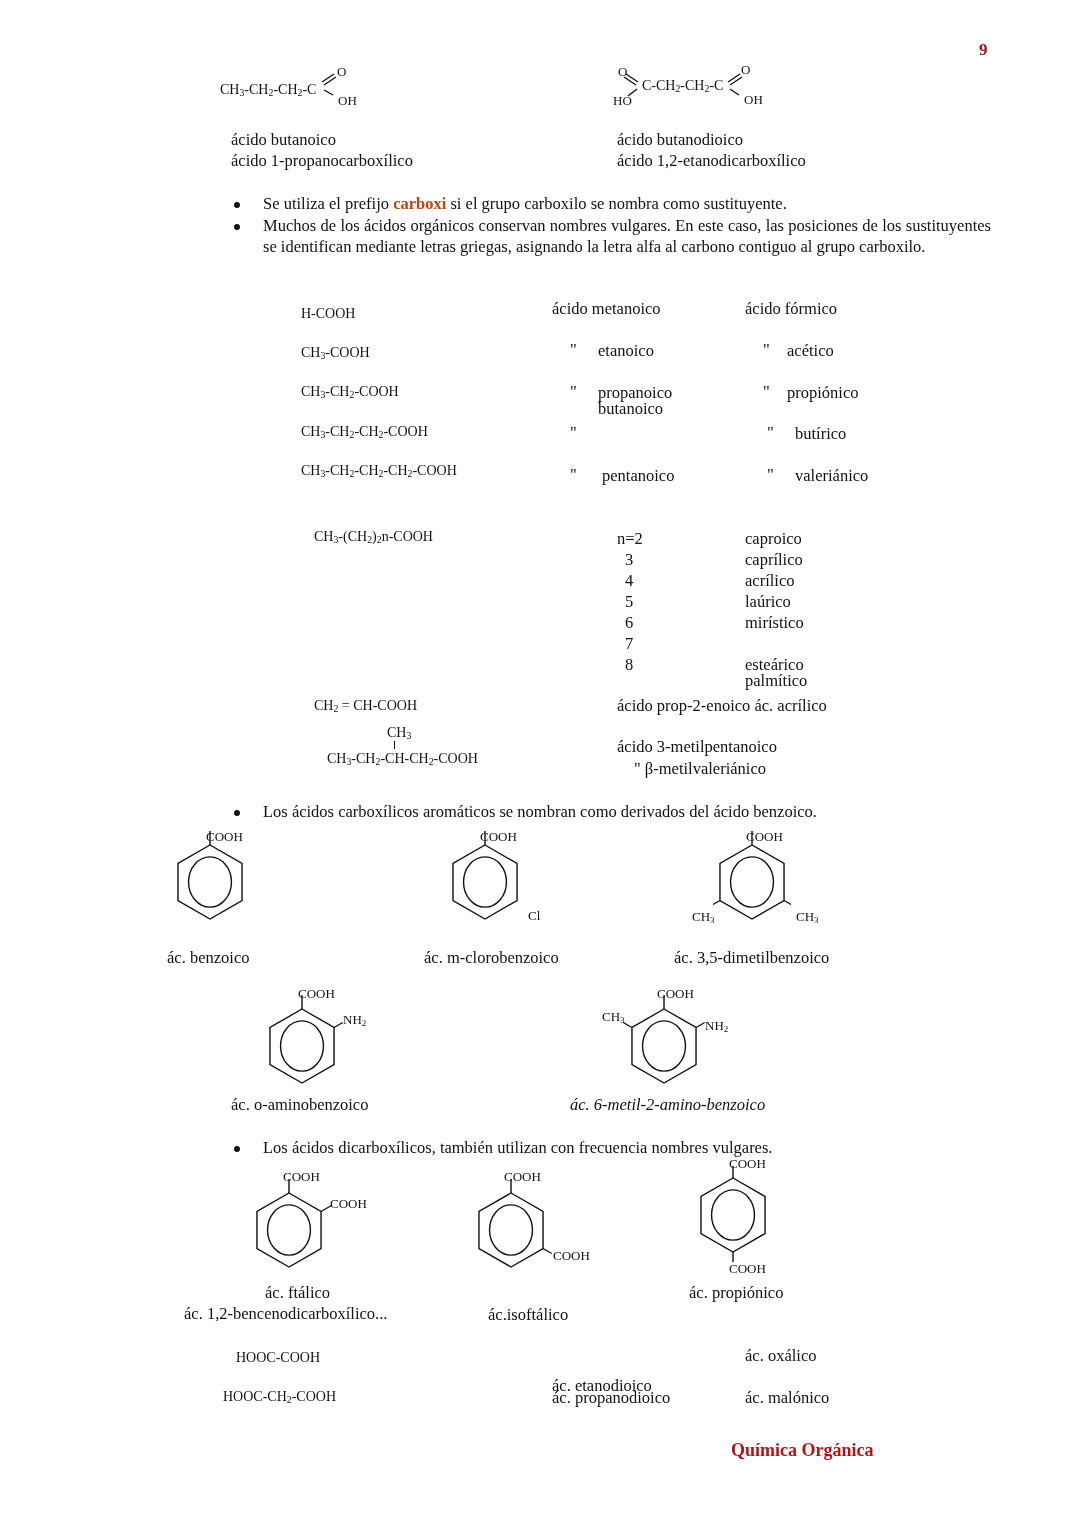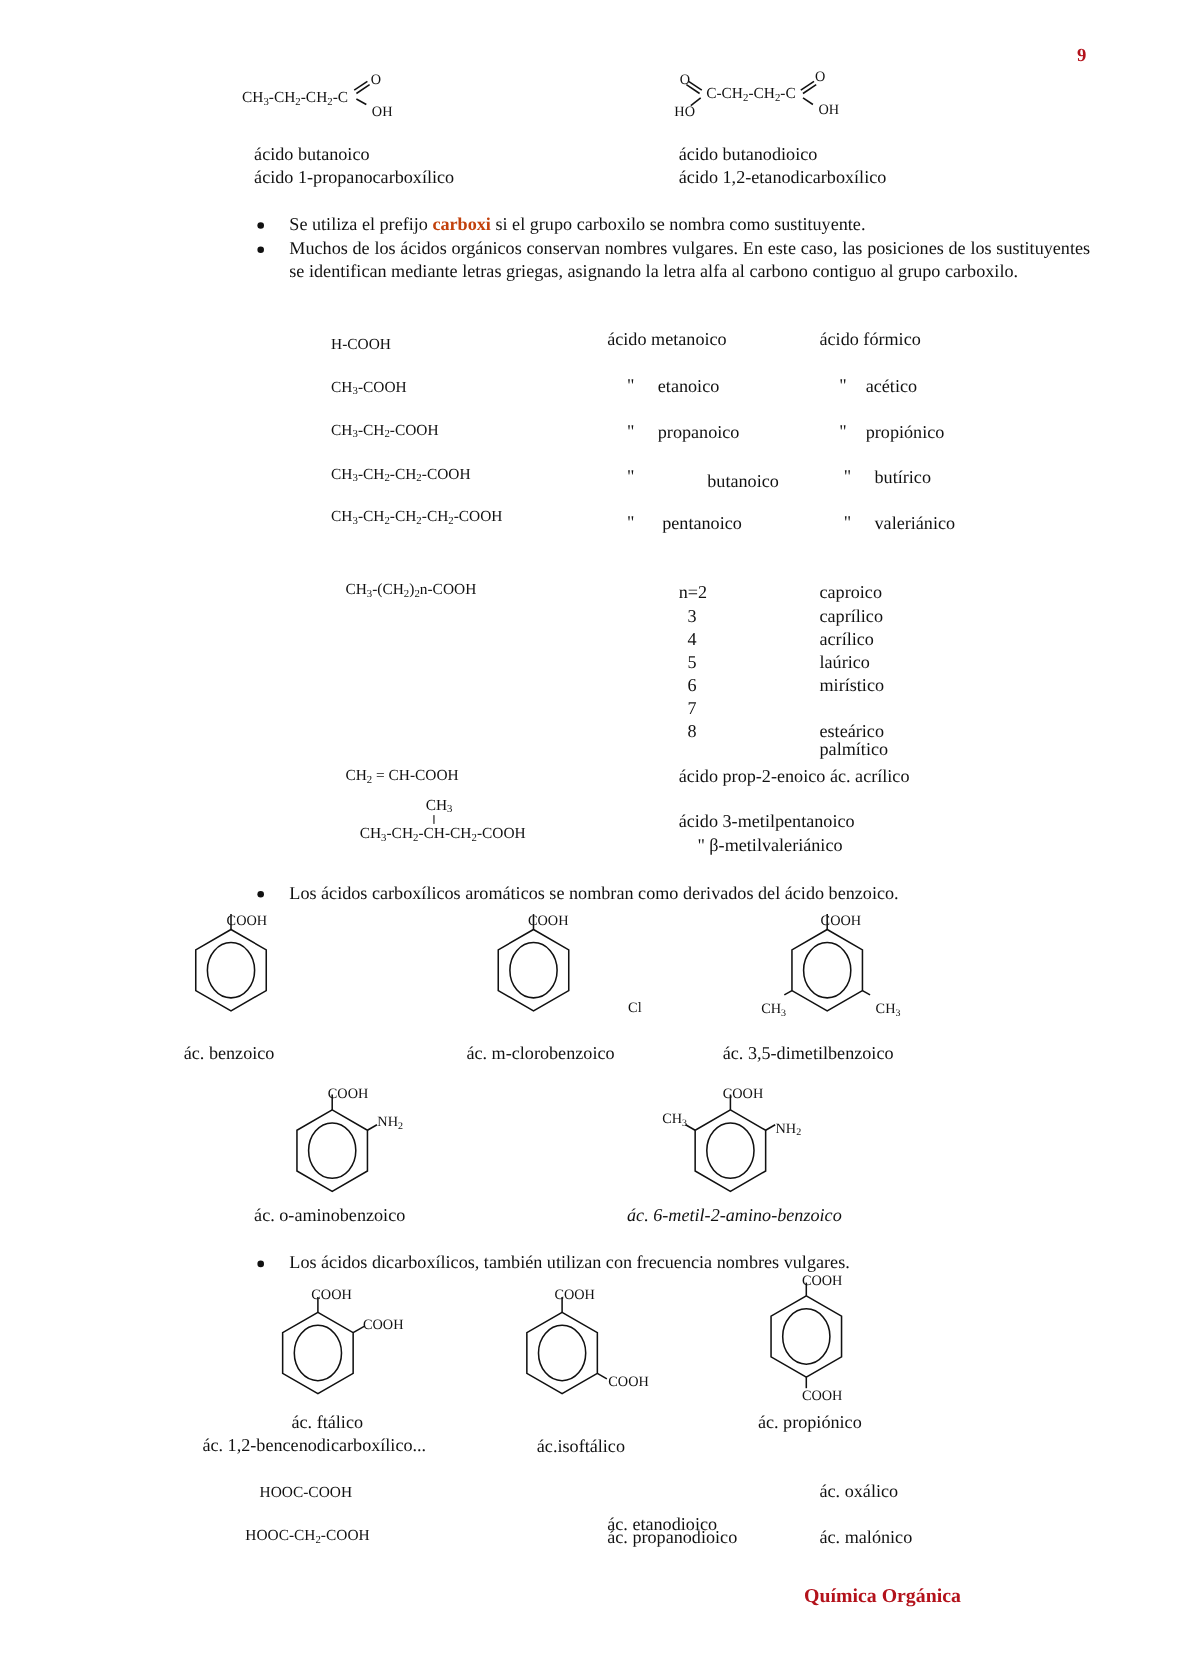--- a/index.html
+++ b/index.html
@@ -73,21 +73,21 @@
   <div class="abs t16" style="left:787px; top:341px;">acético</div>
 
   <div class="abs f14" style="left:301px; top:384px;">CH<sub>3</sub>-CH<sub>2</sub>-COOH</div>
   <div class="abs t16" style="left:570px; top:382px;">"</div>
   <div class="abs t16" style="left:598px; top:383px;">propanoico</div>
   <div class="abs t16" style="left:763px; top:382px;">"</div>
   <div class="abs t16" style="left:787px; top:383px;">propiónico</div>
 
   <div class="abs f14" style="left:301px; top:424px;">CH<sub>3</sub>-CH<sub>2</sub>-CH<sub>2</sub>-COOH</div>
   <div class="abs t16" style="left:570px; top:423px;">"</div>
-  <div class="abs t16" style="left:598px; top:428px;margin-left:45px;">butanoico</div>
+  <div class="abs t16" style="left:598px; top:399px;">butanoico</div>
   <div class="abs t16" style="left:767px; top:423px;">"</div>
   <div class="abs t16" style="left:795px; top:424px;">butírico</div>
 
   <div class="abs f14" style="left:301px; top:463px;">CH<sub>3</sub>-CH<sub>2</sub>-CH<sub>2</sub>-CH<sub>2</sub>-COOH</div>
   <div class="abs t16" style="left:570px; top:465px;">"</div>
   <div class="abs t16" style="left:602px; top:466px;">pentanoico</div>
   <div class="abs t16" style="left:767px; top:465px;">"</div>
   <div class="abs t16" style="left:795px; top:466px;">valeriánico</div>
 </div>
 
@@ -169,27 +169,27 @@
       <ellipse cx="733" cy="1215" rx="21.459999999999997" ry="25.16"></ellipse>
       <line x1="733" y1="1178" x2="733" y2="1166"></line>
       <line x1="733" y1="1252" x2="733" y2="1262"></line>
     </g>
   </svg>
 
 <div class="abs f13" style="left:206px; top:829px;">COOH</div>
 <div class="abs t16" style="left:167px; top:948px;">ác. benzoico</div>
 
 <div class="abs f13" style="left:480px; top:829px;">COOH</div>
-<div class="abs f13" style="left:528px; top:908px;margin-left:43px;">Cl</div>
+<div class="abs f13" style="left:528px; top:908px;">Cl</div>
 <div class="abs t16" style="left:424px; top:948px;">ác. m-clorobenzoico</div>
 
 <div class="abs f13" style="left:746px; top:829px;">COOH</div>
 <div class="abs f13" style="left:692px; top:909px;">CH<sub>3</sub></div>
 <div class="abs f13" style="left:796px; top:909px;">CH<sub>3</sub></div>
-<div class="abs t16" style="left:657px; top:948px;">ác. 3,5-dimetilbenzoico</div>
+<div class="abs t16" style="left:674px; top:948px;">ác. 3,5-dimetilbenzoico</div>
 
 <div class="abs f13" style="left:298px; top:986px;">COOH</div>
 <div class="abs f13" style="left:343px; top:1012px;">NH<sub>2</sub></div>
 <div class="abs t16" style="left:231px; top:1095px;">ác. o-aminobenzoico</div>
 
 <div class="abs f13" style="left:657px; top:986px;">COOH</div>
 <div class="abs f13" style="left:602px; top:1009px;">CH<sub>3</sub></div>
 <div class="abs f13" style="left:705px; top:1018px;">NH<sub>2</sub></div>
 <div class="abs t16" style="left:570px; top:1095px;font-style:italic;">ác. 6-metil-2-amino-benzoico</div>
 

